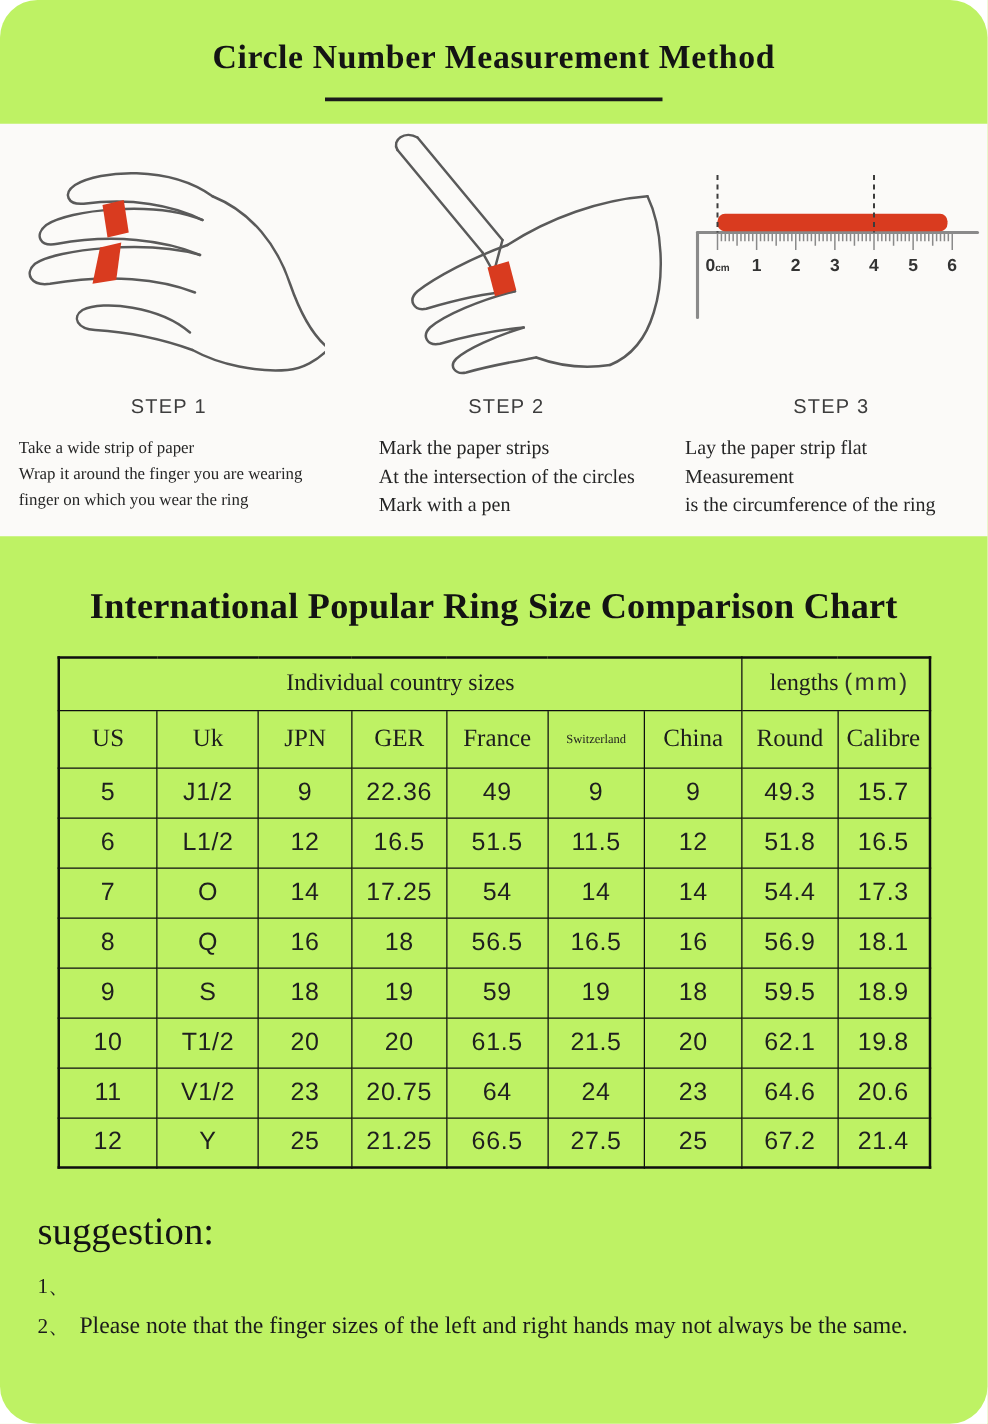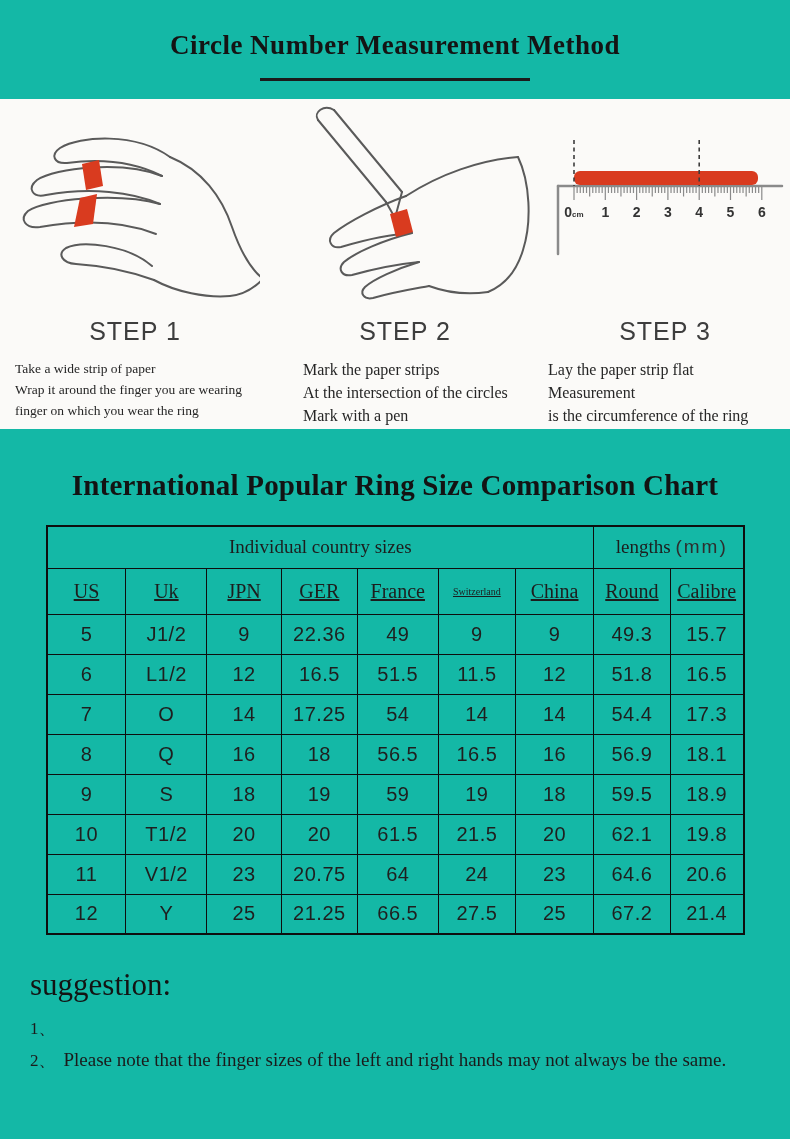--- a/index.html
+++ b/index.html
@@ -5,21 +5,21 @@
   * { margin: 0; padding: 0; box-sizing: border-box; }
   html, body { background: #ffffff; }
   body {
     width: 790px;
     height: 1139px;
     margin: 0 auto;
     font-family: "Liberation Serif", "DejaVu Serif", serif;
     color: #1d1d1d;
     overflow: hidden;
   }
-  .page { width: 790px; height: 1139px; position: relative; background:#14b8a6; }
+  .page { width: 790px; height: 1139px; position: relative; background:#bef264;border-radius:30px; }
 
   
   .title-block { padding-top: 30px; text-align: center; }
   .page-title {
     font-size: 27px;
     font-weight: 600;
     letter-spacing: 0.5px;
     color: #141414;
   }
   .title-underline {
@@ -37,21 +37,21 @@
   }
   .step { position: relative; }
   .step-1 { width: 270px; }
   .step-2 { width: 270px; }
   .step-3 { width: 250px; }
   .illo { height: 210px; display: flex; align-items: center; justify-content: center; }
   .illo svg { display: block; }
   .step-label {
     text-align: center;
     font-family: "Liberation Sans", "DejaVu Sans", sans-serif;
-    font-size: 25px;
+    font-size: 16px;
     font-weight: 500;
     color: #3d3d3d;
     letter-spacing: 1px;
     margin-top: 8px;
   }
   .step-desc { margin-top: 12px; color: #262626; }
   .step-1 .step-desc { font-size: 13.5px; line-height: 21px; padding-left: 15px; padding-right: 4px; font-family: Liberation Serif, serif; }
   .step-2 .step-desc { font-size: 16px; line-height: 23px; padding-left: 33px; }
   .step-3 .step-desc { font-size: 16px; line-height: 23px; padding-left: 8px; }
 
@@ -80,21 +80,21 @@
   table.ring-table { border: 2.5px solid #0e0e0e; }
   tr.group-row td { height: 42px; font-size: 19px; font-weight: 500; }
   td.lengths-cell { text-align: left; padding-left: 7px; }
   .mm-unit {
     font-family: "Liberation Sans", "DejaVu Sans", sans-serif;
     font-weight: 300;
     font-size: 19px;
     letter-spacing: 2px;
     color: #2e2e2e;
   }
-  tr.header-row th { height: 46px; font-size: 20px; font-weight: 500; text-decoration: underline; }
+  tr.header-row th { height: 46px; font-size: 20px; font-weight: 500; }
   tr.header-row th.small-header { font-size: 10px; font-weight: 500; }
   tbody.data-body td {
     height: 40px;
     font-family: "Liberation Sans", "DejaVu Sans", sans-serif;
     font-size: 20px;
     font-weight: 400;
     color: #1f1f1f;
     letter-spacing: 0.5px;
   }
 

